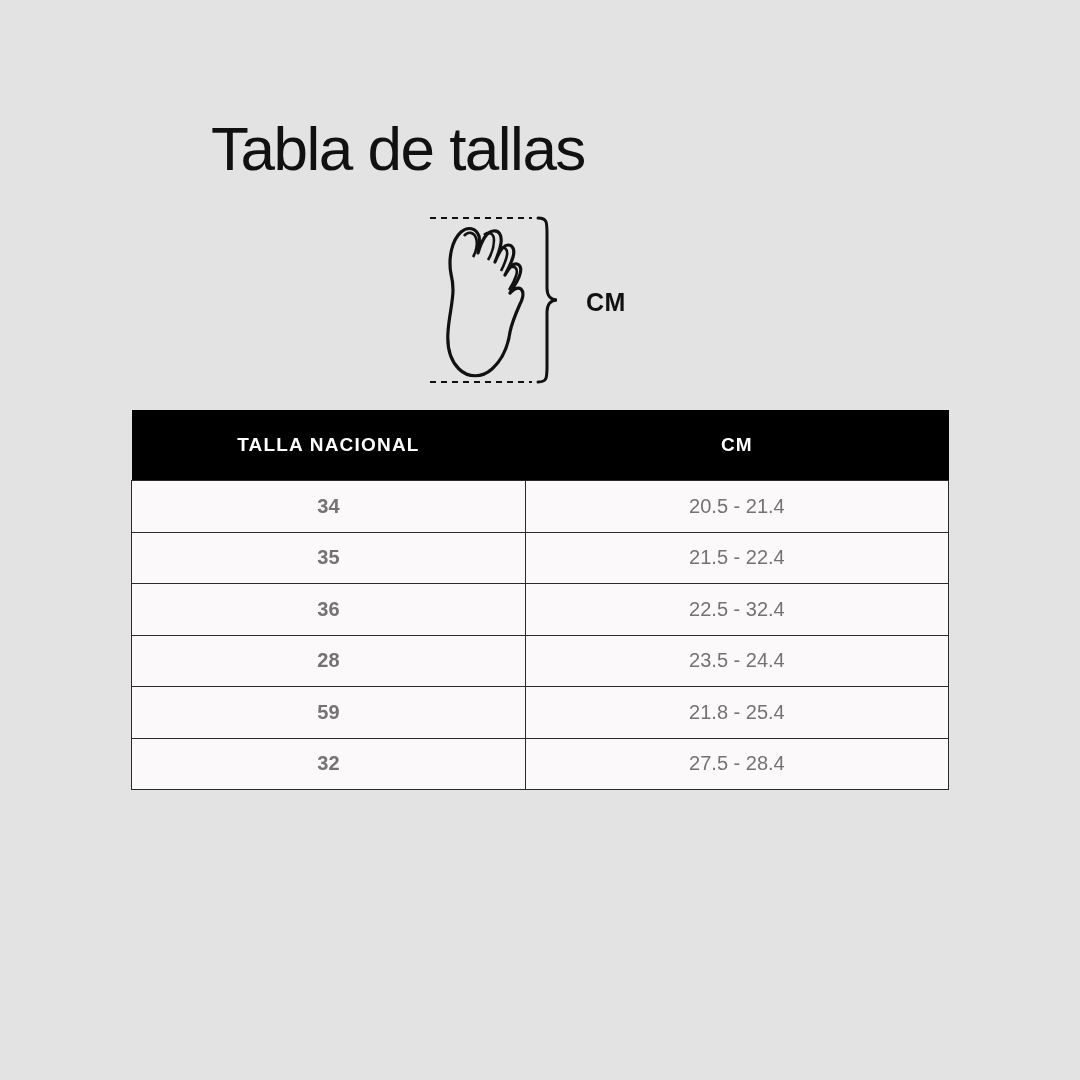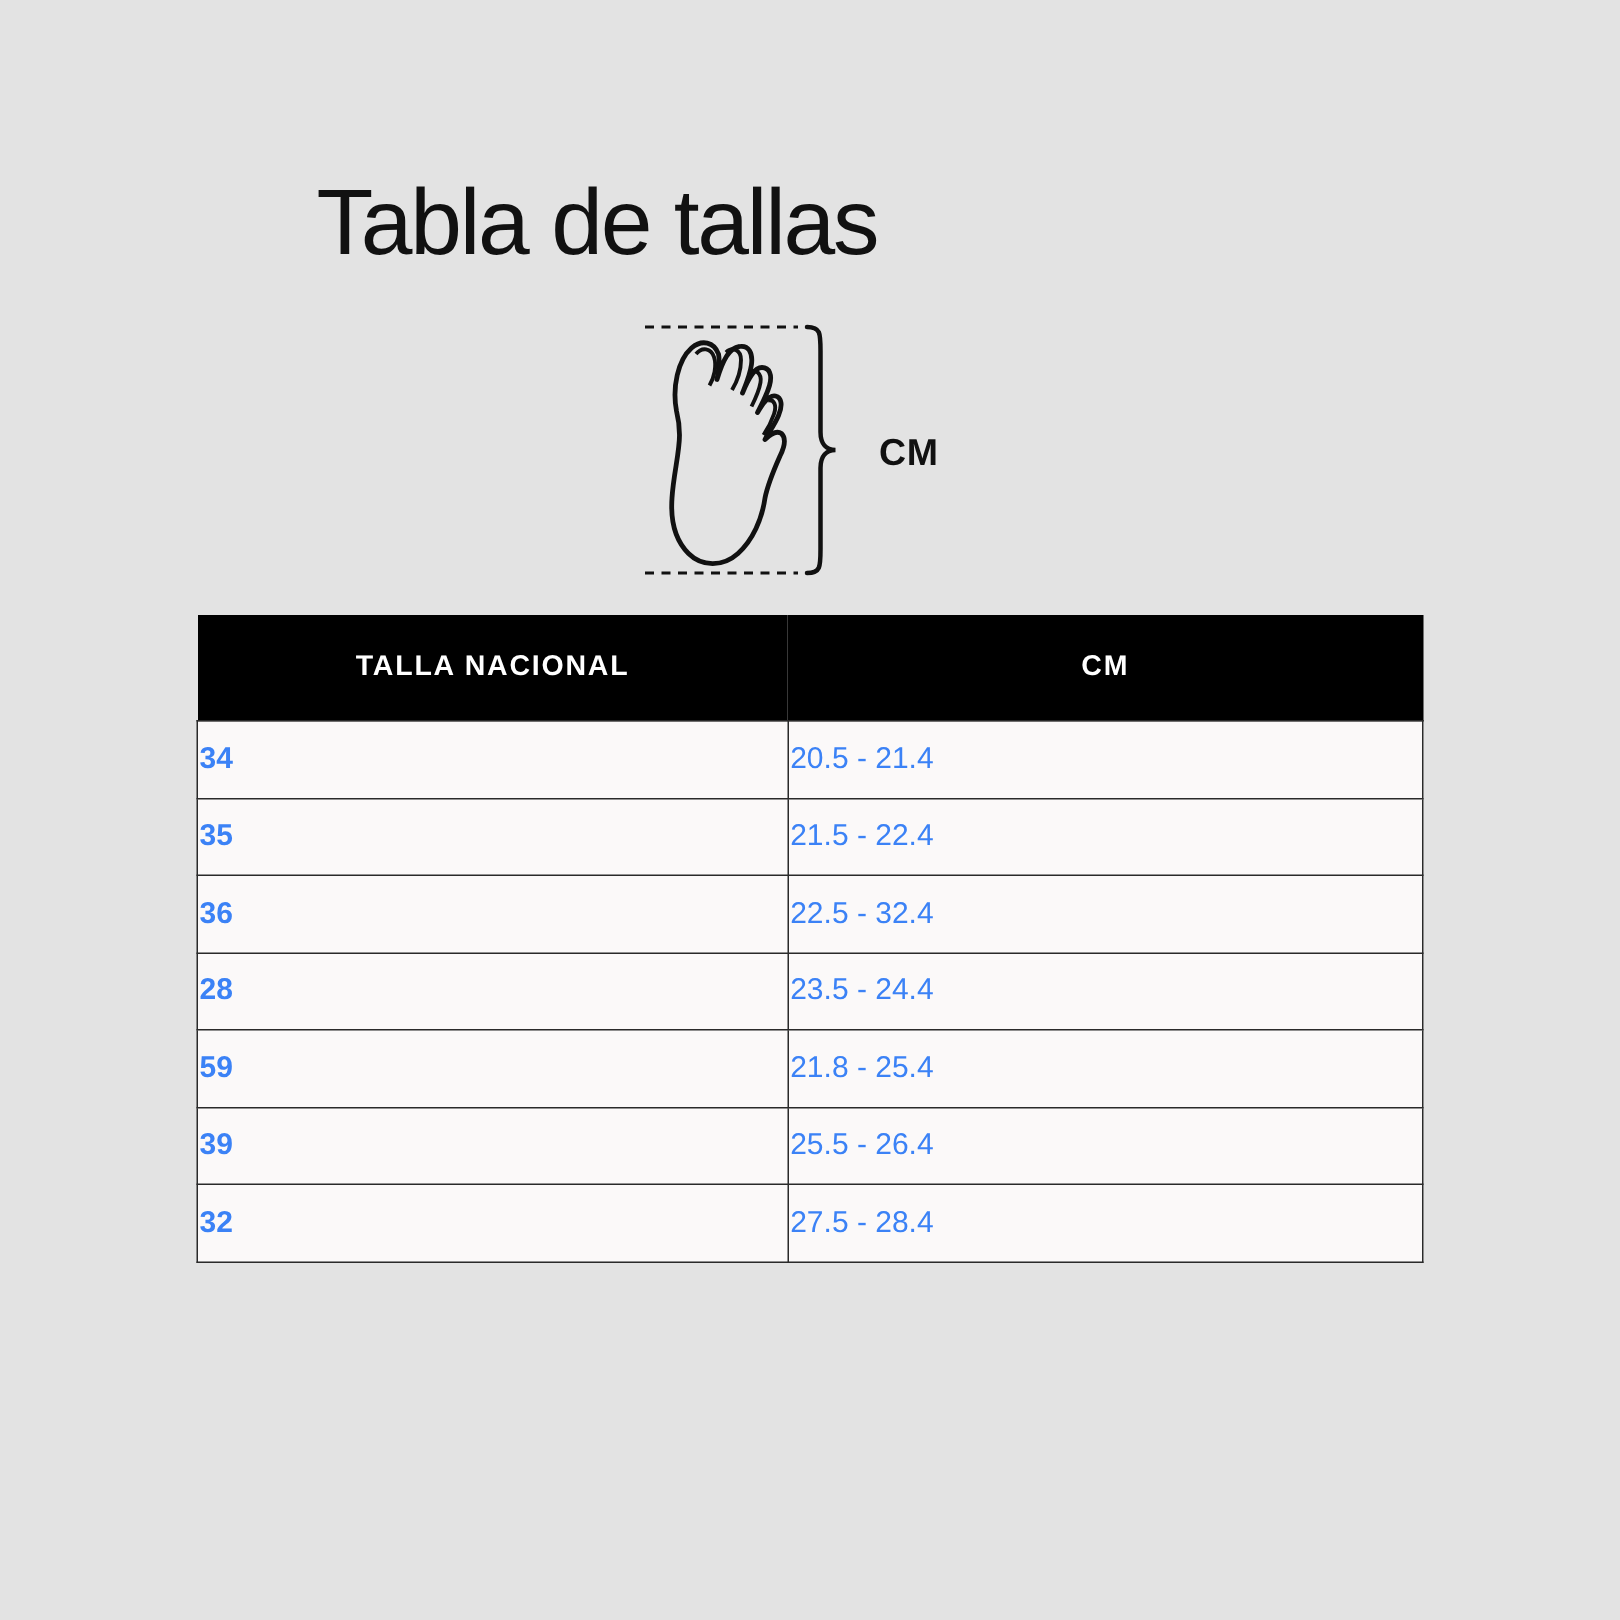--- a/index.html
+++ b/index.html
@@ -74,24 +74,24 @@
     letter-spacing: 1.2px;
     height: 68px;
     text-align: center;
     vertical-align: middle;
     border: none;
   }
   table.size-table tbody td {
     background: #fbf9f9;
     border: 1px solid #2a2a2a;
     height: 48.5px;
-    text-align: left;
+    text-align: center;
     vertical-align: middle;
     font-size: 20px;
-    color: #3b82f6;
+    color: #737373;
   }
   table.size-table tbody td.col-size {
     font-weight: bold;
   }
   table.size-table tbody td.col-cm {
     font-weight: normal;
   }
   table.size-table colgroup col.c1 { width: 48.2%; }
   table.size-table colgroup col.c2 { width: 51.8%; }
 </style>
@@ -159,24 +159,20 @@
         </tr>
         <tr>
           <td class="col-size">28</td>
           <td class="col-cm">23.5 - 24.4</td>
         </tr>
         <tr>
           <td class="col-size">59</td>
           <td class="col-cm">21.8 - 25.4</td>
         </tr>
         <tr>
-          <td class="col-size">39</td>
-          <td class="col-cm">25.5 - 26.4</td>
-        </tr>
-        <tr>
           <td class="col-size">32</td>
           <td class="col-cm">27.5 - 28.4</td>
         </tr>
       </tbody>
     </table>
   </div>
 
 </div>
 
 </body></html>

